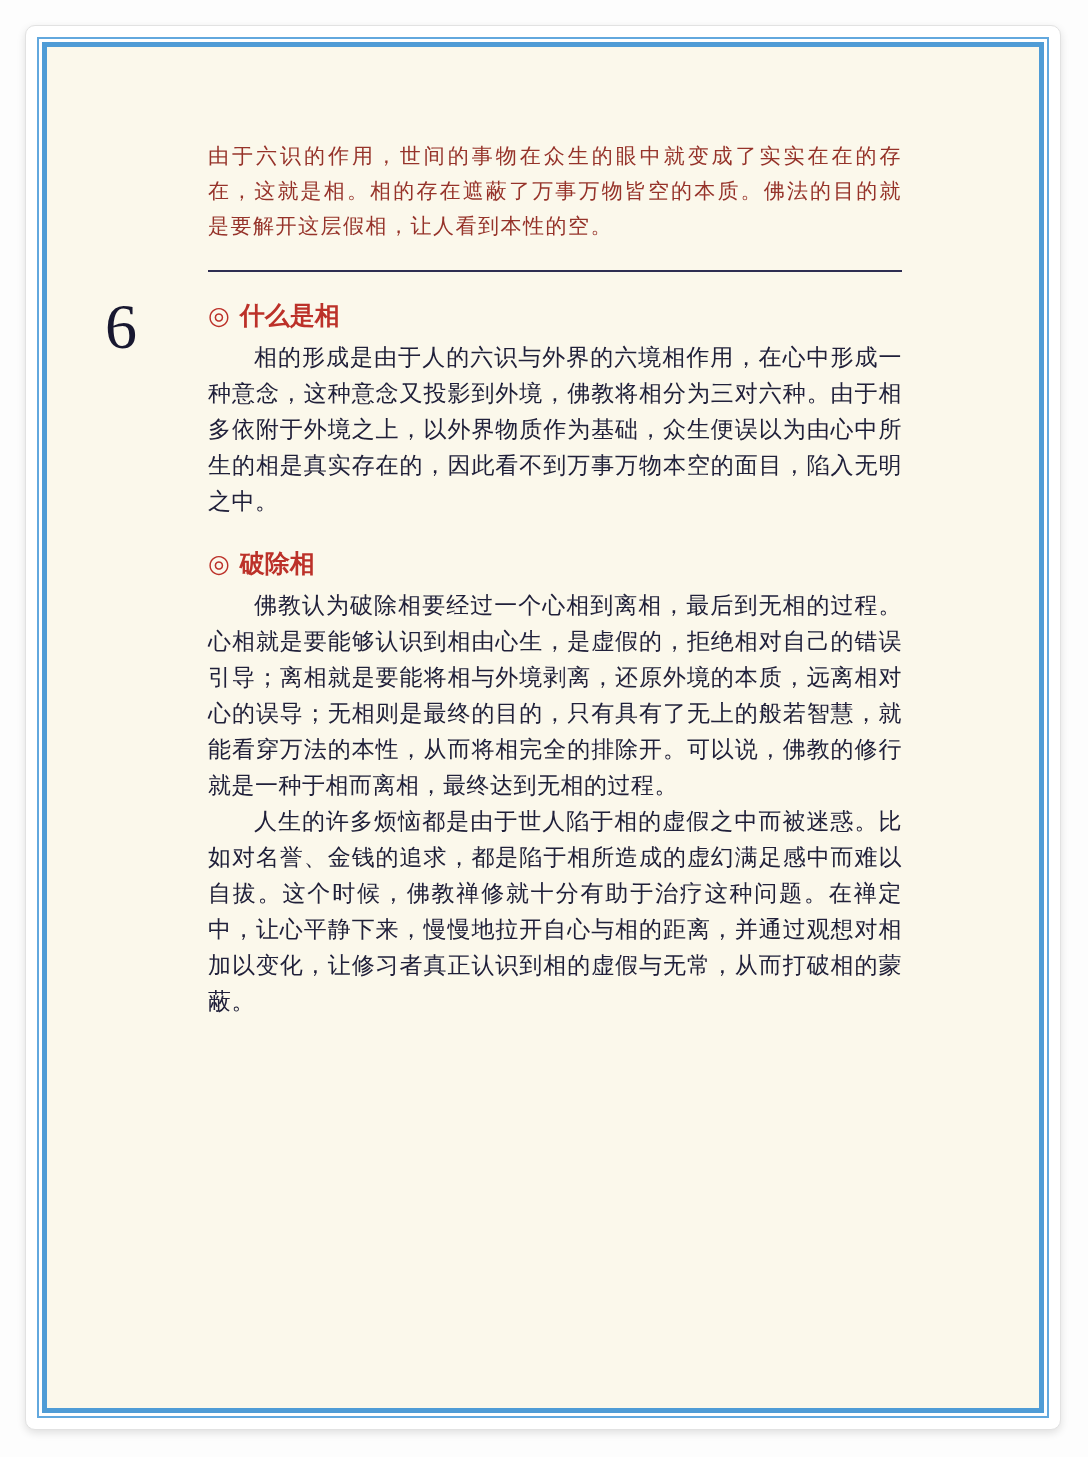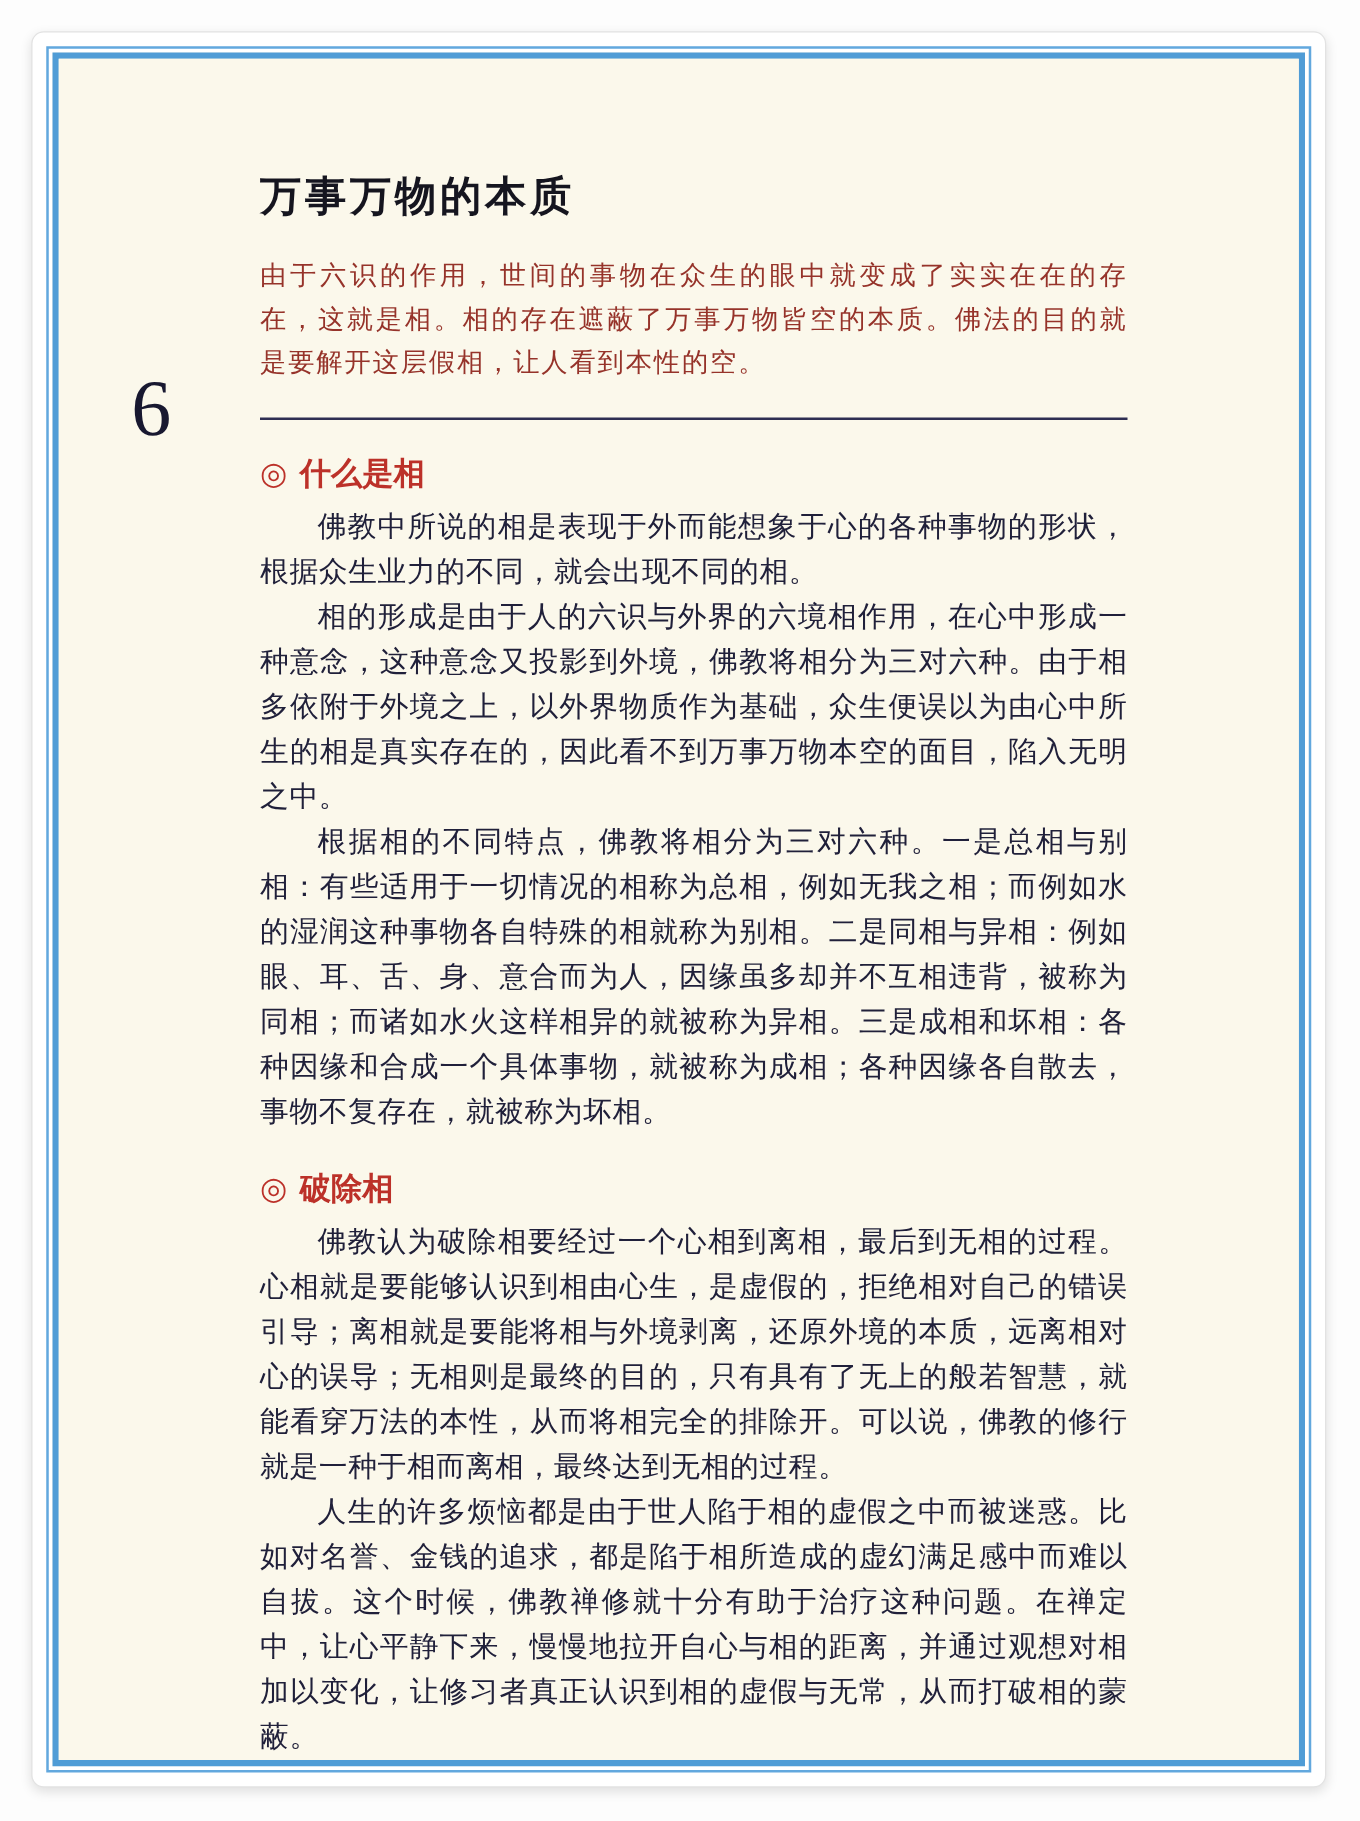--- a/index.html
+++ b/index.html
@@ -62,28 +62,25 @@
 </style>
 </head>
 <body>
 
 <div class="card">
   <div class="frame-outer">
     <div class="frame-inner">
       <div class="content">
         <div class="chapter-num">6</div>
         <div class="col">
-          <div class="kicker">万事万物的本质</div>
           <p class="intro">由于六识的作用，世间的事物在众生的眼中就变成了实实在在的存在，这就是相。相的存在遮蔽了万事万物皆空的本质。佛法的目的就是要解开这层假相，让人看到本性的空。</p>
           <hr class="divider">
           <div id="sections">
               <div class="section-heading"><span class="marker">◎</span><span>什么是相</span></div>
-              <p class="body-para">佛教中所说的相是表现于外而能想象于心的各种事物的形状，根据众生业力的不同，就会出现不同的相。</p>
               <p class="body-para">相的形成是由于人的六识与外界的六境相作用，在心中形成一种意念，这种意念又投影到外境，佛教将相分为三对六种。由于相多依附于外境之上，以外界物质作为基础，众生便误以为由心中所生的相是真实存在的，因此看不到万事万物本空的面目，陷入无明之中。</p>
-              <p class="body-para">根据相的不同特点，佛教将相分为三对六种。一是总相与别相：有些适用于一切情况的相称为总相，例如无我之相；而例如水的湿润这种事物各自特殊的相就称为别相。二是同相与异相：例如眼、耳、舌、身、意合而为人，因缘虽多却并不互相违背，被称为同相；而诸如水火这样相异的就被称为异相。三是成相和坏相：各种因缘和合成一个具体事物，就被称为成相；各种因缘各自散去，事物不复存在，就被称为坏相。</p>
               <div class="section-heading"><span class="marker">◎</span><span>破除相</span></div>
               <p class="body-para">佛教认为破除相要经过一个心相到离相，最后到无相的过程。心相就是要能够认识到相由心生，是虚假的，拒绝相对自己的错误引导；离相就是要能将相与外境剥离，还原外境的本质，远离相对心的误导；无相则是最终的目的，只有具有了无上的般若智慧，就能看穿万法的本性，从而将相完全的排除开。可以说，佛教的修行就是一种于相而离相，最终达到无相的过程。</p>
               <p class="body-para">人生的许多烦恼都是由于世人陷于相的虚假之中而被迷惑。比如对名誉、金钱的追求，都是陷于相所造成的虚幻满足感中而难以自拔。这个时候，佛教禅修就十分有助于治疗这种问题。在禅定中，让心平静下来，慢慢地拉开自心与相的距离，并通过观想对相加以变化，让修习者真正认识到相的虚假与无常，从而打破相的蒙蔽。</p>
             </div>
         </div>
       </div>
     </div>
   </div>
 </div>
 

